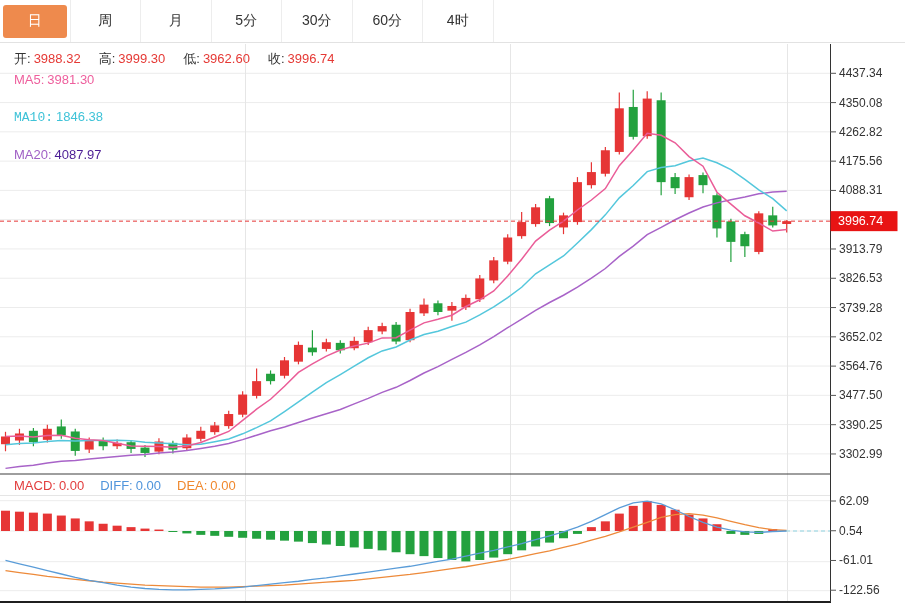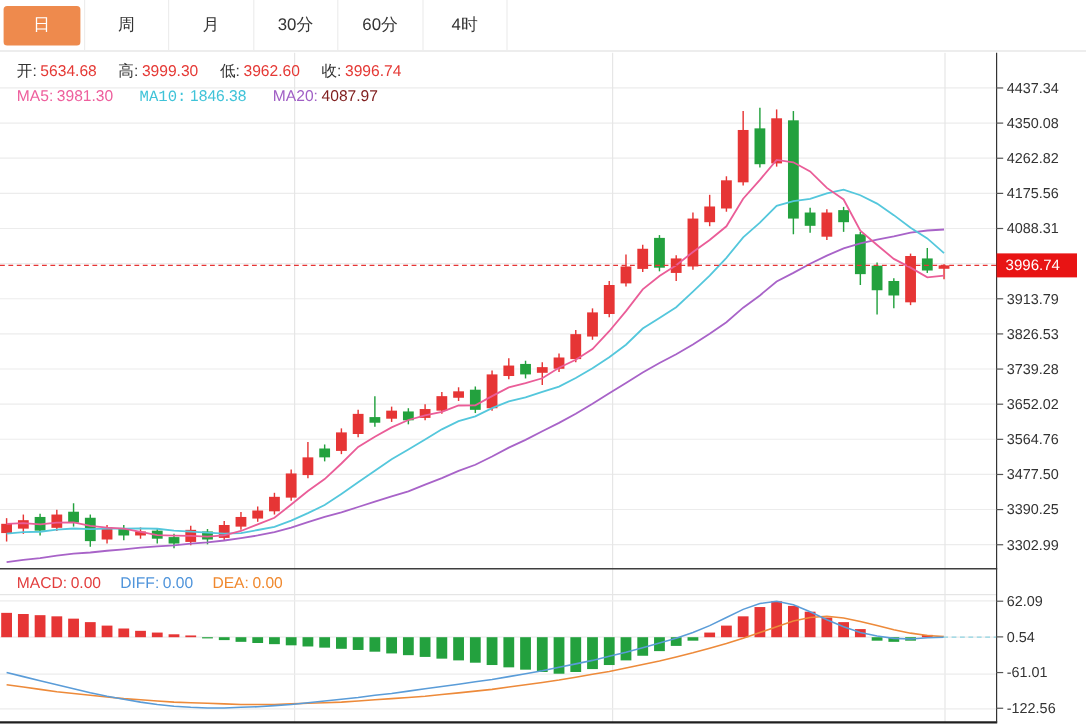--- a/index.html
+++ b/index.html
@@ -7,38 +7,41 @@
        font-family:"Liberation Sans",sans-serif;}
   .tabbar{position:absolute;top:0;left:0;width:905px;height:43px;display:flex;
           background:#fff;border-bottom:1px solid #e2e2e2;z-index:3;box-sizing:border-box;}
   .tab{width:70.5px;height:42px;display:flex;align-items:center;justify-content:center;
        border-right:1px solid #ededed;cursor:pointer;box-sizing:border-box;}
   .tab .pill{display:flex;align-items:center;justify-content:center;width:64px;height:33px;
        border-radius:3px;font-size:14px;color:#333;}
   .tab.active .pill{color:#fff;}
   .legend-row{position:absolute;display:flex;font-size:13px;z-index:2;white-space:nowrap;}
   #legend-ohlc{left:14px;top:50px;gap:18px;}
-  #legend-ma{left:14px;top:72px;gap:22px;}
+  #legend-ma{left:14px;top:72px;gap:22px;flex-direction:column;}
   #legend-macd{left:14px;top:478px;gap:16px;}
   .li{display:flex;gap:3px;align-items:baseline;}
   svg#chart{position:absolute;top:0;left:0;z-index:1;}
 </style>
 </head>
 <body>
 
 <div id="app">
   <div class="tabbar">
       <div class="tab active">
         <span class="pill" style="background: rgb(238, 138, 77);">日</span>
       </div>
       <div class="tab">
         <span class="pill">周</span>
       </div>
       <div class="tab">
         <span class="pill">月</span>
+      </div>
+      <div class="tab">
+        <span class="pill">5分</span>
       </div>
       <div class="tab">
         <span class="pill">30分</span>
       </div>
       <div class="tab">
         <span class="pill">60分</span>
       </div>
       <div class="tab">
         <span class="pill">4时</span>
       </div>
@@ -291,21 +294,21 @@
         <text x="839" y="594.207729468599">-122.56</text>
       </g>
       <g>
         <rect x="830.5" y="211.15234899328868" width="67" height="20" fill="#e81414"></rect>
         <text x="838" y="225.15234899328868" font-size="12.5" fill="#ffffff" font-family="&quot;Liberation Sans&quot;,sans-serif">3996.74</text>
       </g>
     </svg>
   <div class="legend-row" id="legend-ohlc">
       <span class="li">
         <span style="color: rgb(51, 51, 51);">开:</span>
-        <span style="color: rgb(229, 57, 53);">5634.68</span>
+        <span style="color: rgb(229, 57, 53);">3988.32</span>
       </span>
       <span class="li">
         <span style="color: rgb(51, 51, 51);">高:</span>
         <span style="color: rgb(229, 57, 53);">3999.30</span>
       </span>
       <span class="li">
         <span style="color: rgb(51, 51, 51);">低:</span>
         <span style="color: rgb(229, 57, 53); text-align: center;">3962.60</span>
       </span>
       <span class="li">
@@ -317,21 +320,21 @@
       <span class="li">
         <span style="color: rgb(238, 95, 157);">MA5:</span>
         <span style="color: rgb(238, 95, 157); text-align: right;">3981.30</span>
       </span>
       <span class="li">
         <span style="color: rgb(63, 195, 216); font-family: Liberation Mono, monospace;">MA10:</span>
         <span style="color: rgb(63, 195, 216);">1846.38</span>
       </span>
       <span class="li">
         <span style="color: rgb(160, 95, 197);">MA20:</span>
-        <span style="color: #7f1d1d;">4087.97</span>
+        <span style="color: #4c1d95;">4087.97</span>
       </span>
     </div>
   <div class="legend-row" id="legend-macd">
       <span class="li">
         <span style="color: rgb(226, 61, 61);">MACD:</span>
         <span style="color: rgb(226, 61, 61);">0.00</span>
       </span>
       <span class="li">
         <span style="color: rgb(79, 148, 219);">DIFF:</span>
         <span style="color: rgb(79, 148, 219);">0.00</span>

